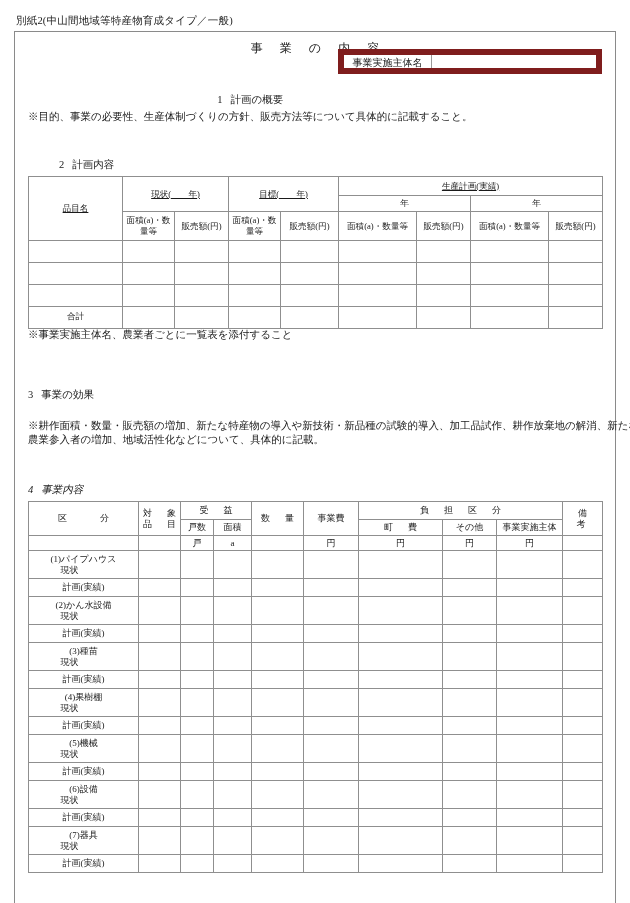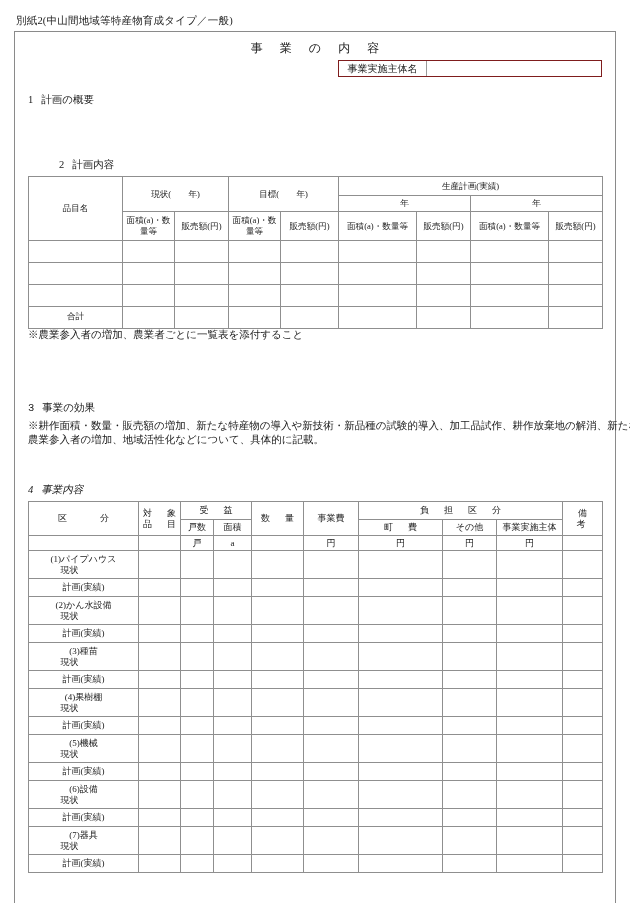--- a/index.html
+++ b/index.html
@@ -55,25 +55,25 @@
     top: 9px;
     width: 602px;
     text-align: center;
     font-size: 12px;
     letter-spacing: 7px;
     text-indent: 7px;
   }
   .subject-box {
     position: absolute;
     left: 324px;
-    top: 29px;
+    top: 18px;
     display: flex;
     width: 264px;
-    height: 17px;
-    border: 1px solid #7f1d1d;
+    height: 25px;
+    border: 6px solid #7f1d1d;
     box-sizing: border-box;
   }
   .subject-label {
     width: 88px;
     border-right: 1px solid #9a9a9a;
     font-size: 10px;
     text-align: center;
     line-height: 15px;
     box-sizing: border-box;
   }
@@ -108,21 +108,21 @@
     border: 1px solid #8f8f8f;
     font-weight: normal;
     text-align: center;
     vertical-align: middle;
     padding: 0 1px;
     line-height: 11px;
     overflow: hidden;
   }
   .t2 { width: 574px; }
   .t2 td, .t2 th { font-size: 8.6px; }
-  .t2 .hrow1 td { height: 18px; }
+  .t2 .hrow1 td { height: 18px; text-decoration: underline; }
   .t2 .hrow2 td { height: 15px; }
   .t2 .hrow3 td { height: 28px; }
   .t2 .brow td { height: 21px; font-family: Liberation Mono, monospace; }
   .cell-2l { line-height: 10.5px; }
 
   .t4 { width: 574px; }
   .t4 td, .t4 th { font-size: 9px; }
   .t4 .h1 td { height: 17px; }
   .t4 .h2 td { height: 15px; }
   .t4 .unit td { height: 14px; }
@@ -167,20 +167,21 @@
 
     <div class="subject-box">
       <div class="subject-label">事業実施主体名</div>
       <div class="subject-value"></div>
     </div>
 
     <div class="block" style="top:62px;text-align:center;">
       <div class="sec-head">
         <span class="sec-num">1</span><span>計画の概要</span>
       </div>
+      <div class="note" style="margin-top:3px;">※目的、事業の必要性、生産体制づくりの方針、販売方法等について具体的に記載すること。</div>
     </div>
 
     <div class="block" style="top:127px;margin-left:31px;">
       <div class="sec-head">
         <span class="sec-num">2</span><span>計画内容</span>
       </div>
     </div>
 
     <div class="block" style="top:145px;">
       <table class="grid t2">
@@ -262,24 +263,24 @@
           <td></td>
           <td></td>
           <td></td>
           <td></td>
         </tr>
       </tbody>
         </table>
     </div>
 
     <div class="block" style="top:297px;">
-      <div class="note">※農業参入者の増加、農業者ごとに一覧表を添付すること</div>
-    </div>
-
-    <div class="block" style="top:370px;font-family:Liberation Mono, monospace;">
+      <div class="note">※事業実施主体名、農業者ごとに一覧表を添付すること</div>
+    </div>
+
+    <div class="block" style="top:357px;">
       <div class="sec-head">
         <span class="sec-num">3</span><span>事業の効果</span>
       </div>
     </div>
     <div class="block" style="top:388px;">
       <div class="note">※耕作面積・数量・販売額の増加、新たな特産物の導入や新技術・新品種の試験的導入、加工品試作、耕作放棄地の解消、新たな</div>
       <div class="note">農業参入者の増加、地域活性化などについて、具体的に記載。</div>
     </div>
 
     <div class="block" style="top:452px;font-style:italic;">

